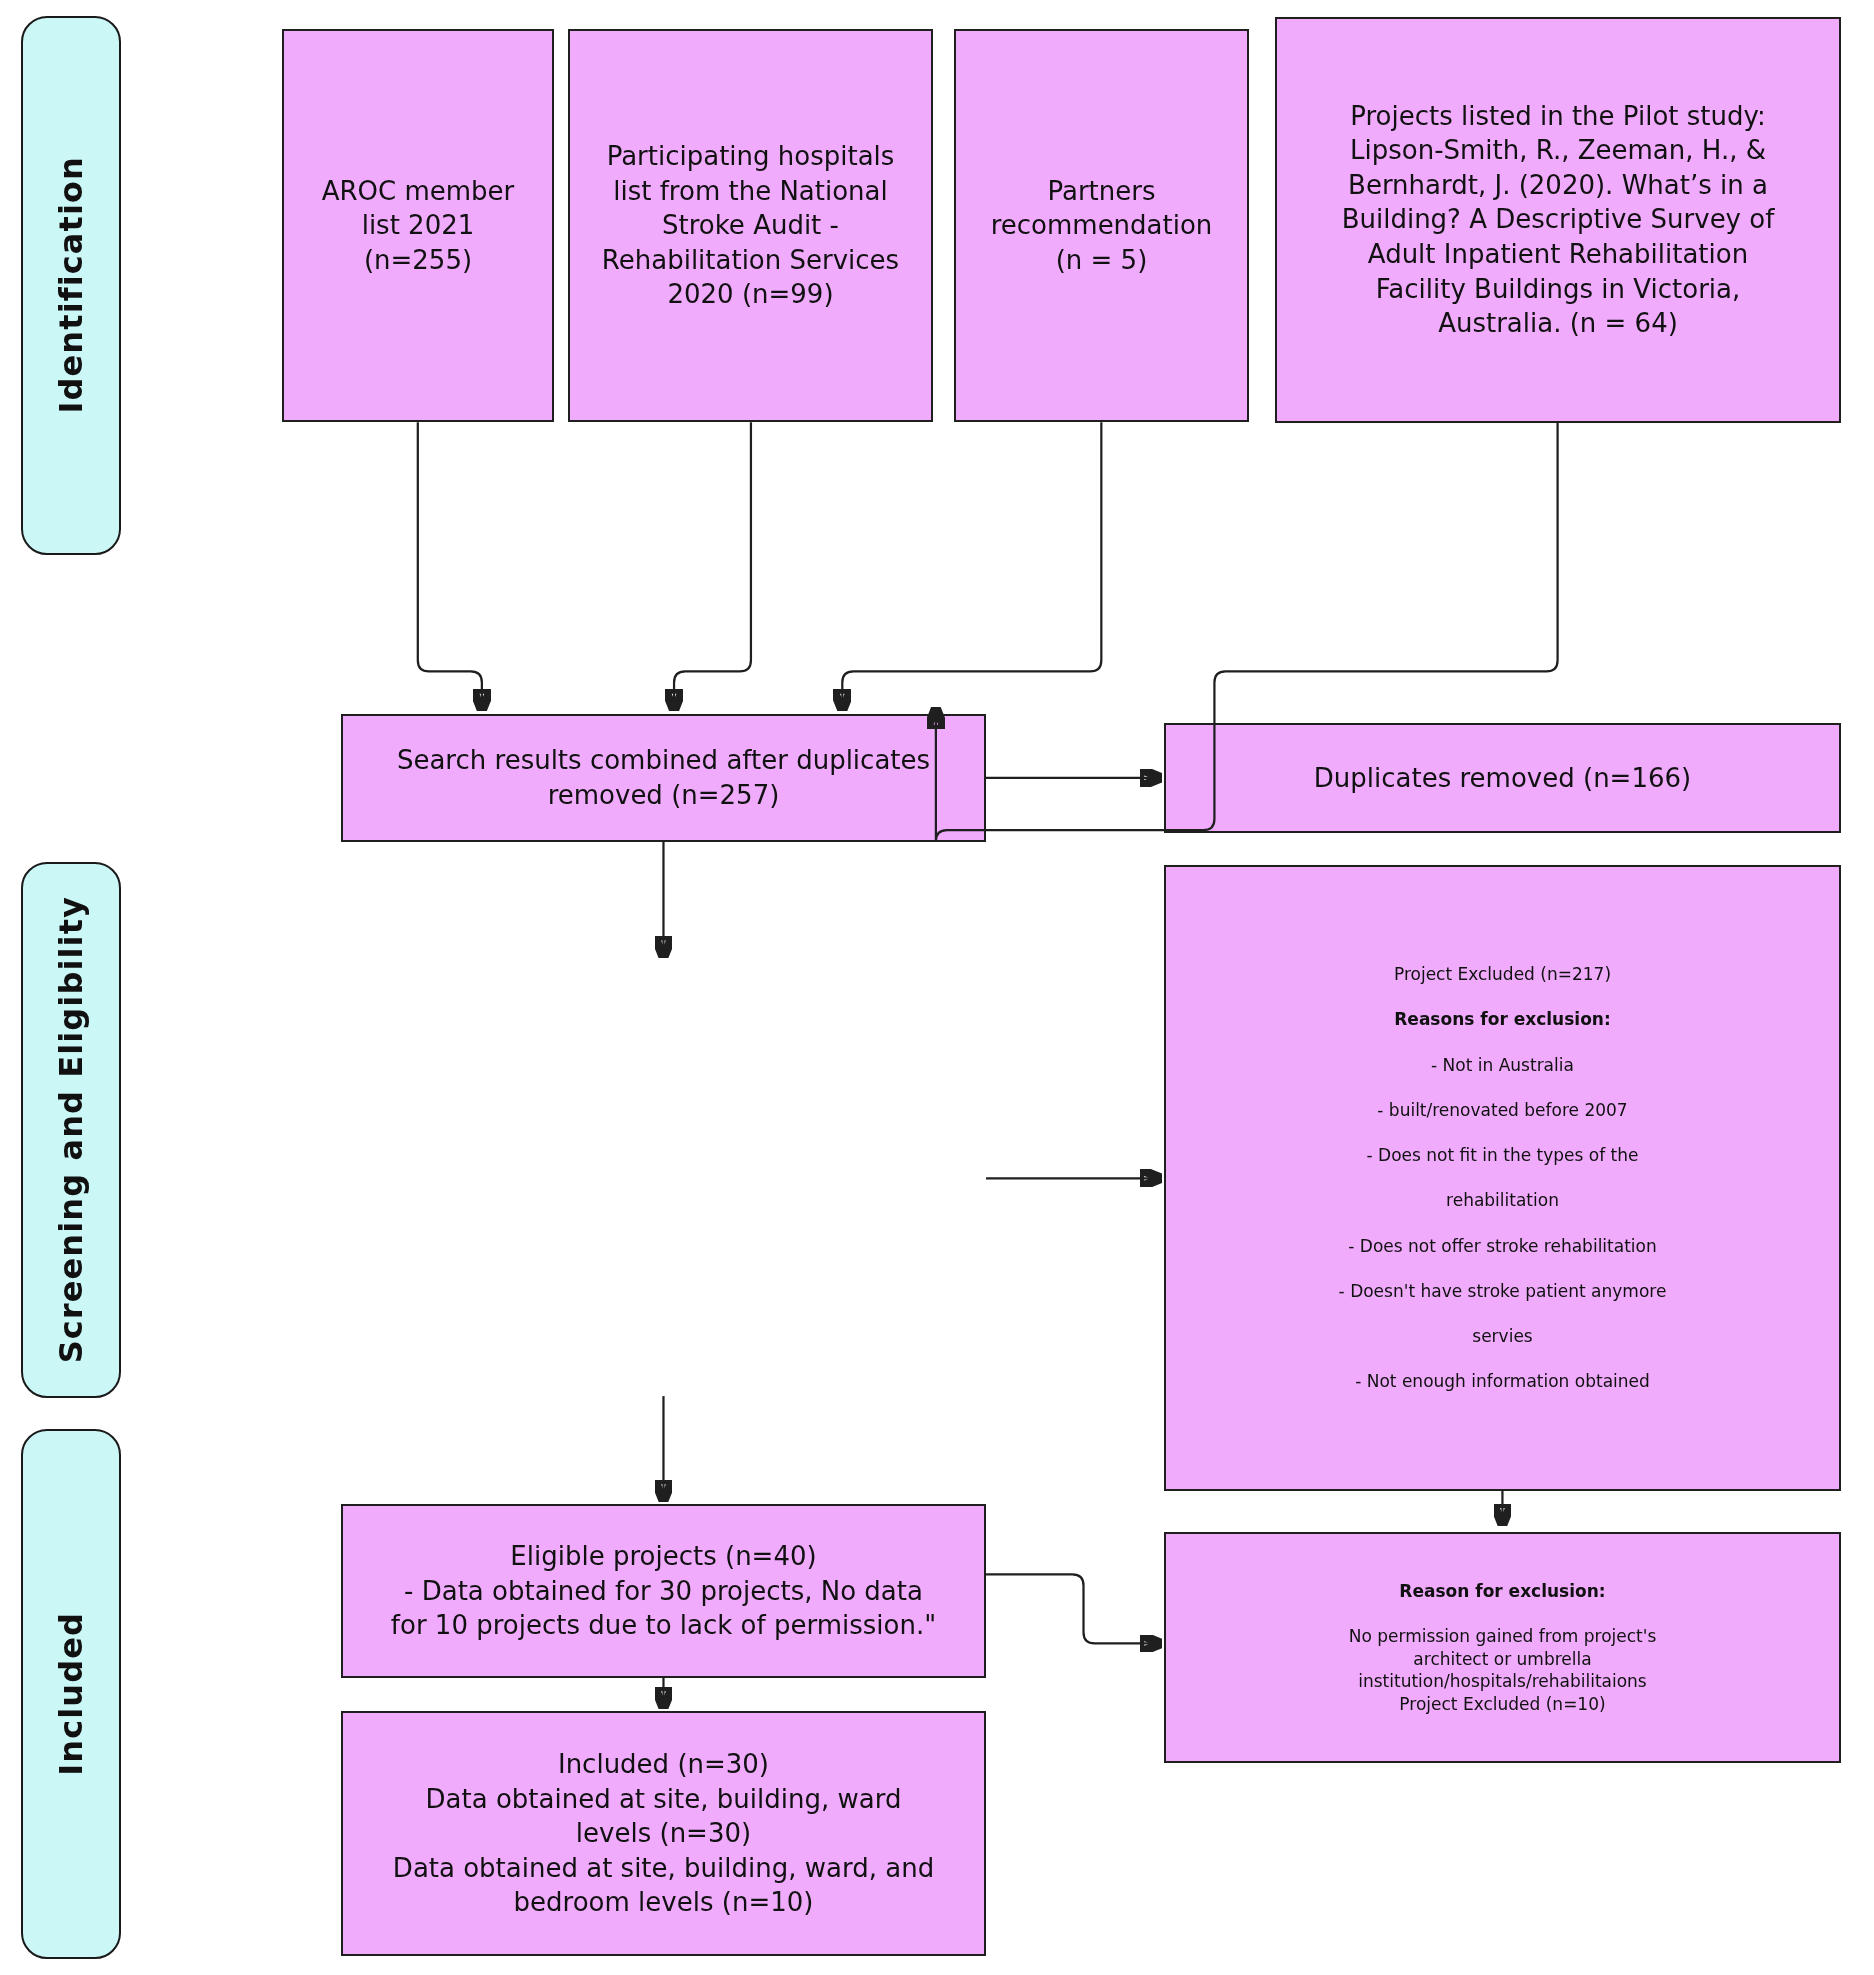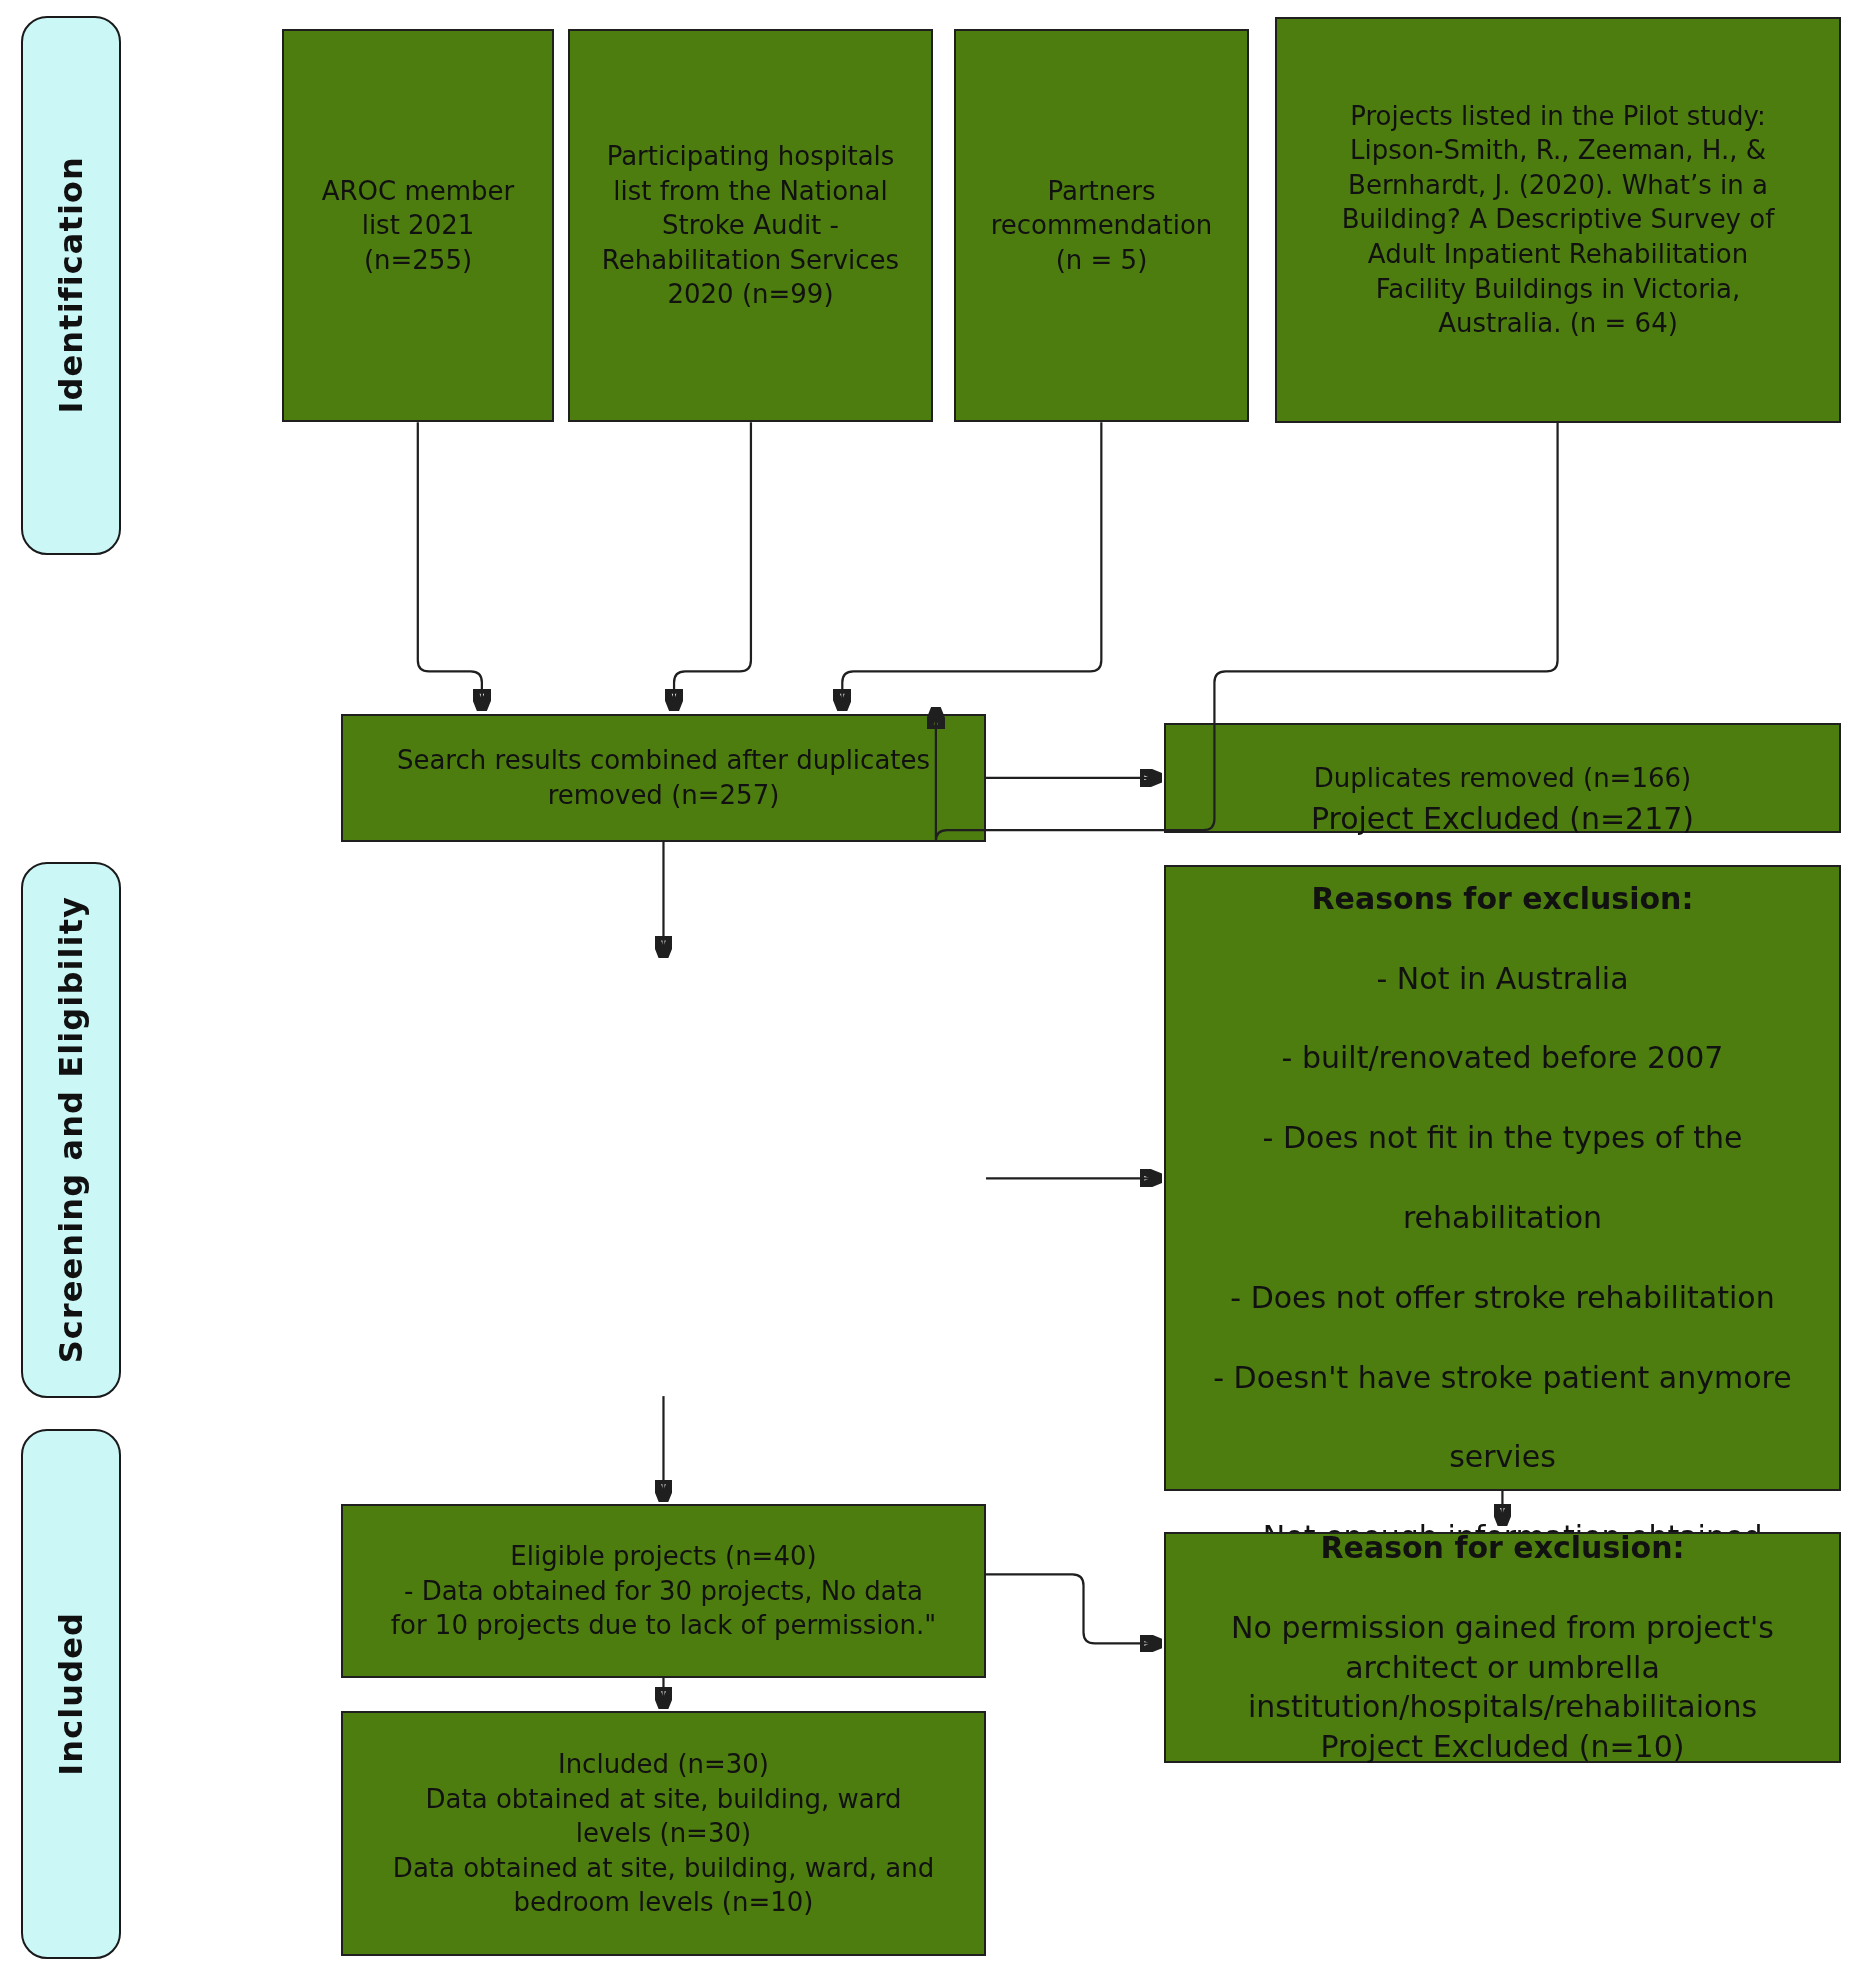--- a/index.html
+++ b/index.html
@@ -32,35 +32,35 @@
     letter-spacing:1.1px;
     font-size:32px;
     line-height:1;
     white-space:nowrap;
     color:#111111;
   }
   
   .fbox{
     position:absolute;
     box-sizing:border-box;
-    background:#4d7c0f;
+    background:#f0abfc;
     border:2.2px solid #1f1f1f;
     display:flex;
     align-items:center;
     justify-content:center;
     padding:7.8px 11px;
   }
   .fbox .txt{
     text-align:center;
     font-size:26px;
     line-height:1.33;
     white-space:pre-line;
     color:#111111;
   }
-  .fbox .txt.small{font-size:30px;}
+  .fbox .txt.small{font-size:17px;}
   .bold-line{font-weight:bold;display:block;}
   
   #wires{
     position:absolute;
     left:0; top:0;
     width:1874px;
     height:1975px;
     pointer-events:none;
   }
   #wires path{

